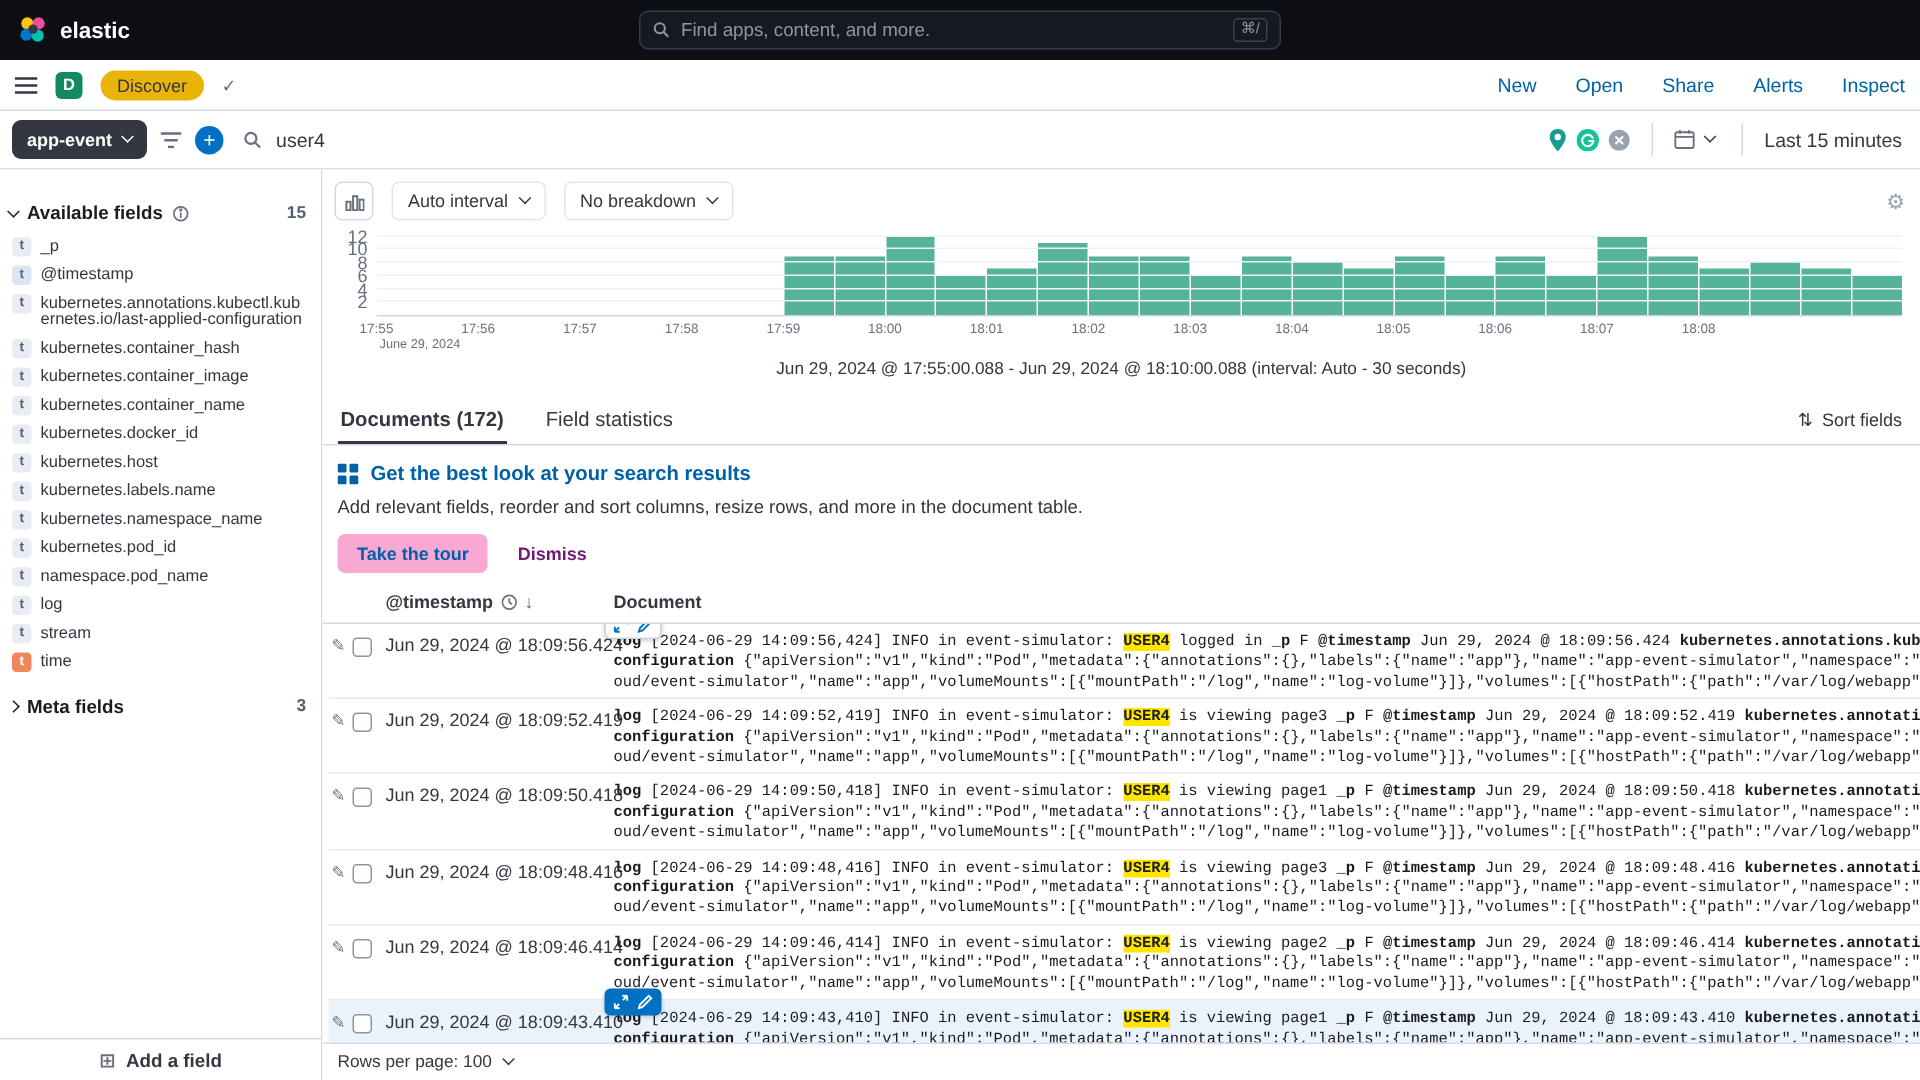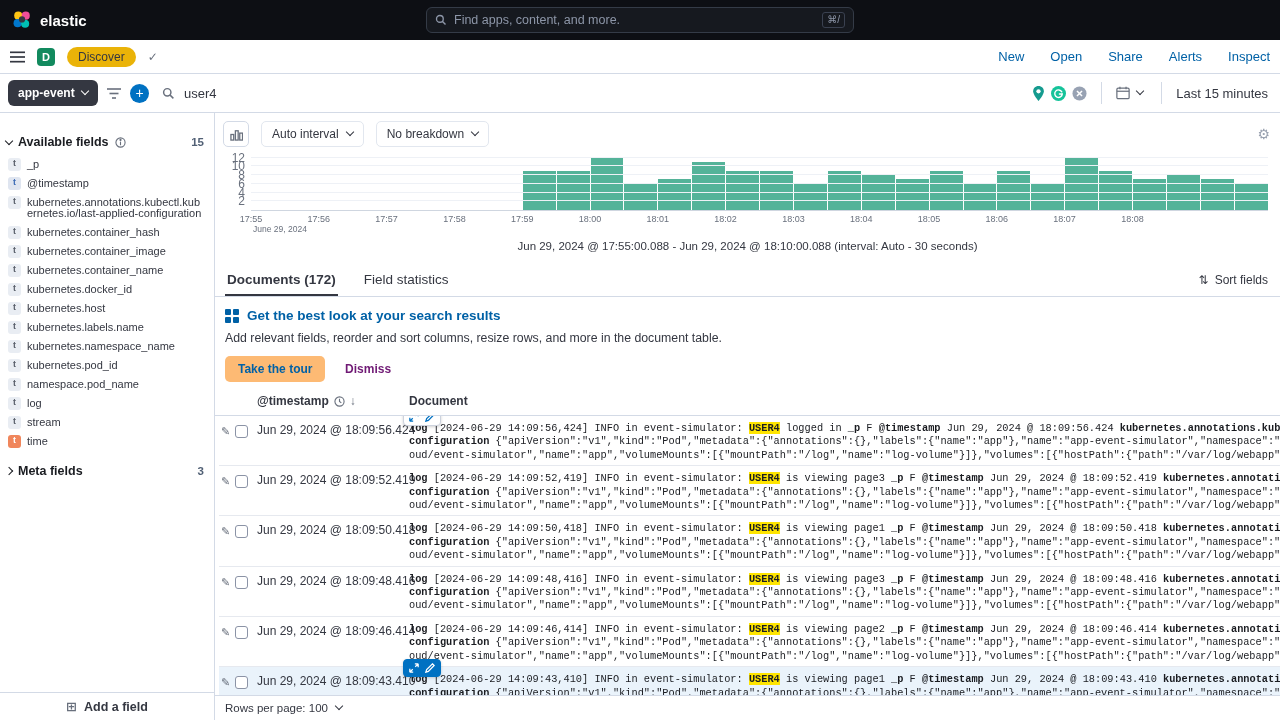--- a/index.html
+++ b/index.html
@@ -86,21 +86,21 @@
   .caption { text-align:center; font-size:11.5px; color:#343741; margin-top:4px; }
 
   .tabsrow { display:flex; align-items:flex-end; border-bottom:1px solid #d3dae6; padding:8px 12px 0 10px; margin-top:8px; }
   .tab { padding:4px 2px 9px 2px; margin-right:24px; font-size:13.5px; color:#343741; cursor:pointer; }
   .tab.active { font-weight:700; box-shadow:inset 0 -2px 0 #343741; }
   .sortfields { margin-left:auto; display:flex; align-items:center; gap:6px; font-size:12px; color:#343741; padding-bottom:9px; cursor:pointer; }
 
   .callout { padding:11px 10px 6px 10px; }
   .callout-title { display:flex; align-items:center; gap:8px; font-size:13.5px; font-weight:600; color:#0061a6; }
   .callout-body { font-size:12.3px; color:#343741; margin:8px 0 11px 0; }
-  .tour-btn { display:inline-flex; align-items:center; height:26px; padding:0 13px; background:#fdba74; color:#0061a6;
+  .tour-btn { display:inline-flex; align-items:center; height:26px; padding:0 13px; background:#f9a8d4; color:#0061a6;
     font-weight:600; font-size:12px; border-radius:5px; cursor:pointer; }
   .dismiss { margin-left:16px; font-size:12px; color:#701a75; font-weight:600; cursor:pointer; }
 
   
   .thead { display:flex; border-bottom:1px solid #d3dae6; padding:6px 0 7px 4px; font-size:12px; font-weight:700; color:#343741; }
   .col-ctl { width:38px; }
   .col-time { width:152px; display:flex; align-items:center; gap:5px; }
   .col-doc { flex:1; }
   .tbody { flex:1; overflow:hidden; padding-left:4px; }
   .trow { display:flex; border-bottom:1px solid #e6e9ef; padding:6px 0 3px 0; position:relative; }

